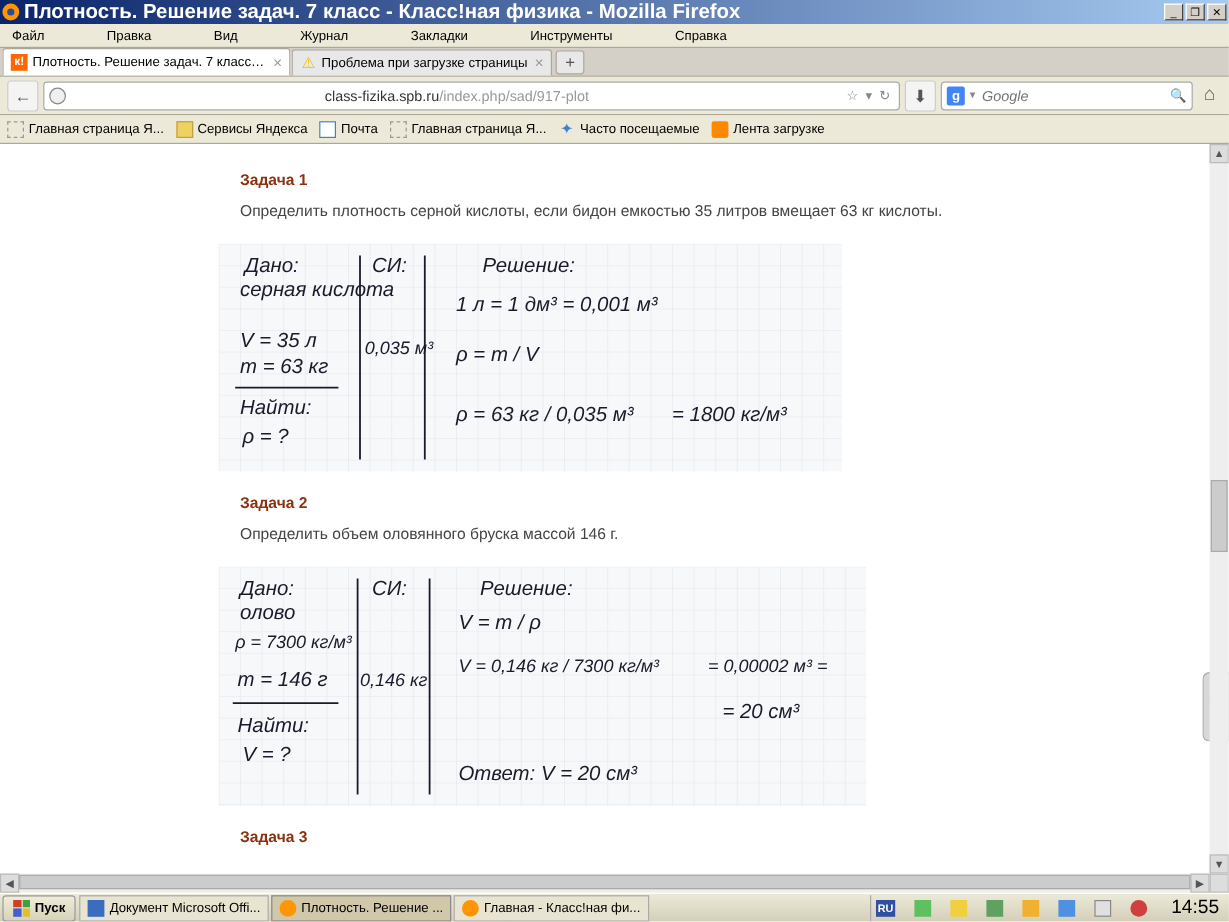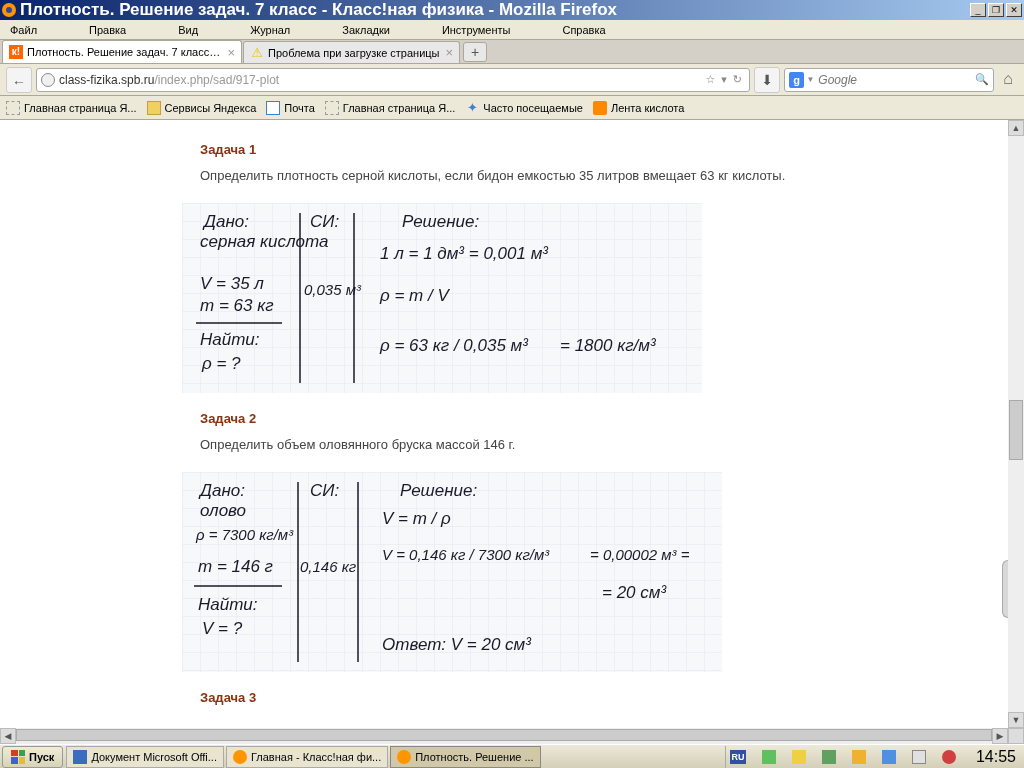--- a/index.html
+++ b/index.html
@@ -27,21 +27,21 @@
 .tab .tabicon.warn { color: #f0c000; font-size: 13px; text-align: center; line-height: 14px; }
 .tab .tabtext { white-space: nowrap; overflow: hidden; text-overflow: ellipsis; flex: 1; }
 .tab .tabclose { margin-left: 6px; color: #999; cursor: pointer; font-size: 13px; }
 .newtab { width: 24px; height: 20px; background: #e8e8e8; border: 1px solid #aca899; border-radius: 3px; text-align: center; line-height: 18px; font-size: 14px; color: #555; cursor: pointer; margin-left: 2px; margin-bottom: 1px; }
 
 
 .navbar { height: 32px; background: #ece9d8; display: flex; align-items: center; padding: 0 6px; gap: 4px; border-bottom: 1px solid #aca899; }
 .navbtn { width: 26px; height: 26px; border: 1px solid #ccc; border-radius: 3px; background: #f4f4f4; display: flex; align-items: center; justify-content: center; cursor: pointer; font-size: 14px; color: #555; }
 .urlbox { flex: 1; height: 24px; background: #fff; border: 1px solid #aaa; border-radius: 3px; display: flex; align-items: center; padding: 0 4px; }
 .urlbox .globe { width: 14px; height: 14px; border: 1px solid #888; border-radius: 50%; margin-right: 4px; background: #f0f0f0; }
-.urlbox .urltext { flex: 1; color: #999; font-size: 12px; }
+.urlbox .urltext { flex: 1; color: #999; font-size: 12px; text-align: center; }
 .urlbox .urltext .domain { color: #333; }
 .urlbox .uicon { margin: 0 3px; color: #888; cursor: pointer; }
 .searchbox { width: 210px; height: 24px; background: #fff; border: 1px solid #aaa; border-radius: 3px; display: flex; align-items: center; padding: 0 4px; }
 .searchbox .gicon { width: 16px; height: 16px; background: #4285f4; color: #fff; font-weight: bold; font-size: 11px; text-align: center; line-height: 16px; border-radius: 2px; margin-right: 2px; }
 .searchbox .sdrop { color: #888; font-size: 8px; margin-right: 4px; }
 .searchbox input { border: none; flex: 1; font-size: 12px; color: #999; outline: none; font-style: italic; }
 .searchbox .mag { color: #888; cursor: pointer; }
 .homebtn { width: 20px; height: 20px; color: #666; font-size: 16px; cursor: pointer; text-align: center; }
 
 
@@ -167,21 +167,21 @@
   <div class="bm">
       <div class="bmicon dotted"></div>
       <span>Главная страница Я...</span>
     </div>
   <div class="bm">
       <div class="bmicon star">✦</div>
       <span>Часто посещаемые</span>
     </div>
   <div class="bm">
       <div class="bmicon rss"></div>
-      <span>Лента кислота</span>
+      <span>Лента загрузке</span>
     </div>
 </div>
 
 <div class="viewport">
   <div class="content">
 
     <div class="task-title">Задача 1</div>
     <div class="task-text">Определить плотность серной кислоты, если бидон емкостью 35 литров вмещает 63 кг кислоты.</div>
 
     <div class="solution-img sol1">
@@ -272,27 +272,27 @@
         <span></span>
         <span></span>
         <span></span>
       </div>
     <span>Пуск</span>
   </div>
   <div class="taskbtn">
       <div class="ticon word"></div>
       <div class="ttext">Документ Microsoft Offi...</div>
     </div>
+  <div class="taskbtn active">
+      <div class="ticon ff"></div>
+      <div class="ttext">Плотность. Решение ...</div>
+    </div>
   <div class="taskbtn">
       <div class="ticon ff"></div>
       <div class="ttext">Главная - Класс!ная фи...</div>
-    </div>
-  <div class="taskbtn active">
-      <div class="ticon ff"></div>
-      <div class="ttext">Плотность. Решение ...</div>
     </div>
   <div class="tray">
     <div class="lang">RU</div>
     <div class="ticon" style="background:#60c060"></div>
     <div class="ticon" style="background:#f0d040"></div>
     <div class="ticon" style="background:#60a060"></div>
     <div class="ticon" style="background:#f0b030"></div>
     <div class="ticon" style="background:#5090e0"></div>
     <div class="ticon" style="background:#e0e0e0;border:1px solid #888"></div>
     <div class="ticon" style="background:#d04040;border-radius:50%"></div>

